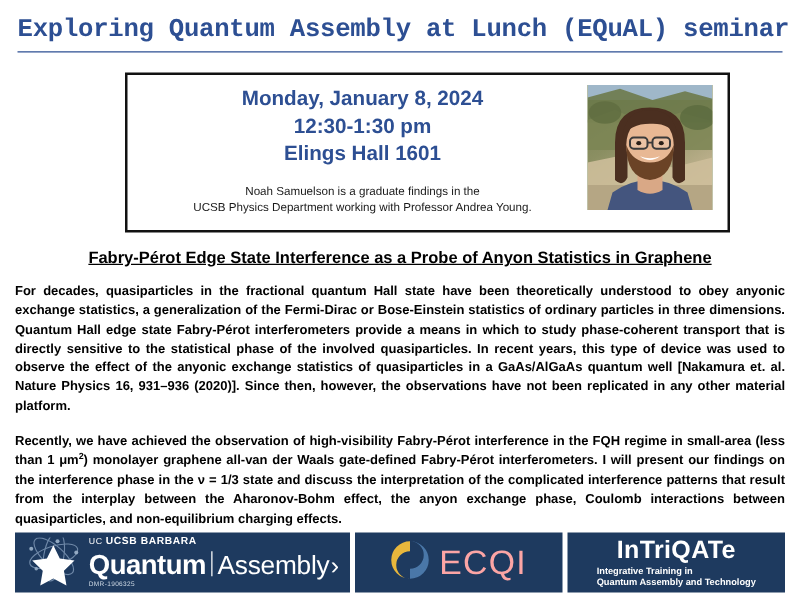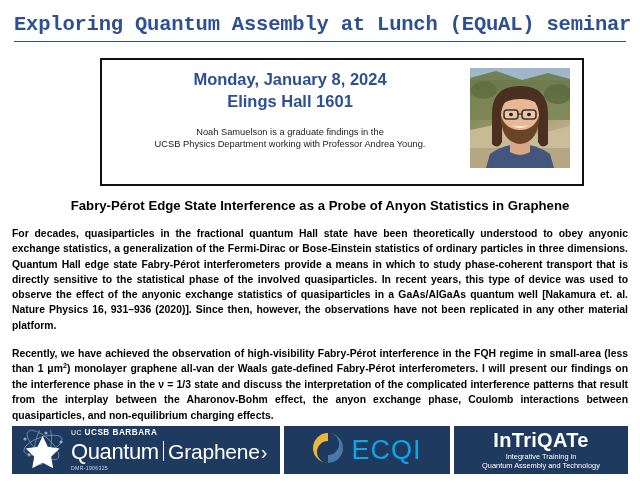--- a/index.html
+++ b/index.html
@@ -100,20 +100,21 @@
   .talk-title {
     position: absolute;
     left: 0;
     right: 0;
     top: 198px;
     text-align: center;
     font-size: 13.2px;
     font-weight: bold;
     color: #000000;
     white-space: nowrap;
+    text-decoration: underline;
   }
 
   
   .abstract {
     position: absolute;
     left: 12px;
     right: 12px;
     top: 226px;
   }
   .abstract p {
@@ -182,21 +183,21 @@
   .uc-sb .uc-small { font-size: 7px; font-weight: normal; }
   .foundry-main {
     display: flex;
     align-items: baseline;
     color: #ffffff;
     line-height: 1;
     white-space: nowrap;
   }
   .qword {
     font-size: 22px;
-    font-weight: normal;
+    font-weight: bold;
     letter-spacing: -0.4px;
   }
   .qbar {
     display: inline-block;
     width: 1.3px;
     height: 20px;
     background: #ffffff;
     margin: 0 4px;
     position: relative;
     top: 2px;
@@ -220,21 +221,21 @@
   }
 
   
   .ecqi-wrap {
     display: flex;
     align-items: center;
     gap: 7px;
   }
   .ecqi-text {
     font-size: 27px;
-    color: #0ea5e9;
+    color: #fca5a5;
     letter-spacing: 1px;
     line-height: 1;
     white-space: nowrap;
   }
 
   
   .intriq-wrap {
     display: flex;
     flex-direction: column;
     align-items: center;
@@ -245,39 +246,39 @@
     font-size: 20px;
     font-weight: bold;
     color: #ffffff;
     letter-spacing: 0.3px;
     line-height: 1;
     white-space: nowrap;
   }
   .intriq-tag {
     margin-top: 2px;
     font-size: 7.4px;
-    font-weight: normal;
+    font-weight: bold;
     color: #ffffff;
-    text-align: center;
     line-height: 1.25;
     white-space: nowrap;
   }
 </style>
 </head>
 <body>
 
 <div class="seminar-header">
   <div class="seminar-title">Exploring Quantum Assembly at Lunch (EQuAL) seminar</div>
   <div class="title-rule"></div>
 </div>
 
 <div class="event-box">
   <div class="event-inner">
     <div class="event-text-col">
       <div class="event-line">Monday, January 8, 2024</div>
+      <div class="event-line">12:30-1:30 pm</div>
       <div class="event-line">Elings Hall 1601</div>
       <div class="speaker-bio">
         <div>Noah Samuelson is a graduate findings in the</div>
         <div>UCSB Physics Department working with Professor Andrea Young.</div>
       </div>
     </div>
     <div class="portrait-col">
       <div class="portrait">
         <svg width="100" height="100" viewBox="0 0 100 100">
           <defs>
@@ -355,21 +356,21 @@
             <circle cx="13" cy="25" r="1.4"></circle>
           </g>
           <polygon points="27,9 32.6,20.6 45.4,22.4 36.2,31.3 38.4,44 27,38 15.6,44 17.8,31.3 8.6,22.4 21.4,20.6" fill="#ffffff" transform="translate(0,-4) scale(0.92) translate(2,2)"></polygon>
         </svg>
       </div>
       <div class="foundry-words">
         <div class="uc-sb"><span class="uc-small">UC </span><span>UCSB BARBARA</span></div>
         <div class="foundry-main">
           <span class="qword">Quantum</span>
           <span class="qbar"></span>
-          <span class="fword">Graphene</span>
+          <span class="fword">Assembly</span>
           <span class="chev">›</span>
         </div>
         <div class="dmr">DMR-1906325</div>
       </div>
     </div>
   </div>
 
   <div class="logo-panel panel-ecqi">
     <div class="ecqi-wrap">
       <div>

